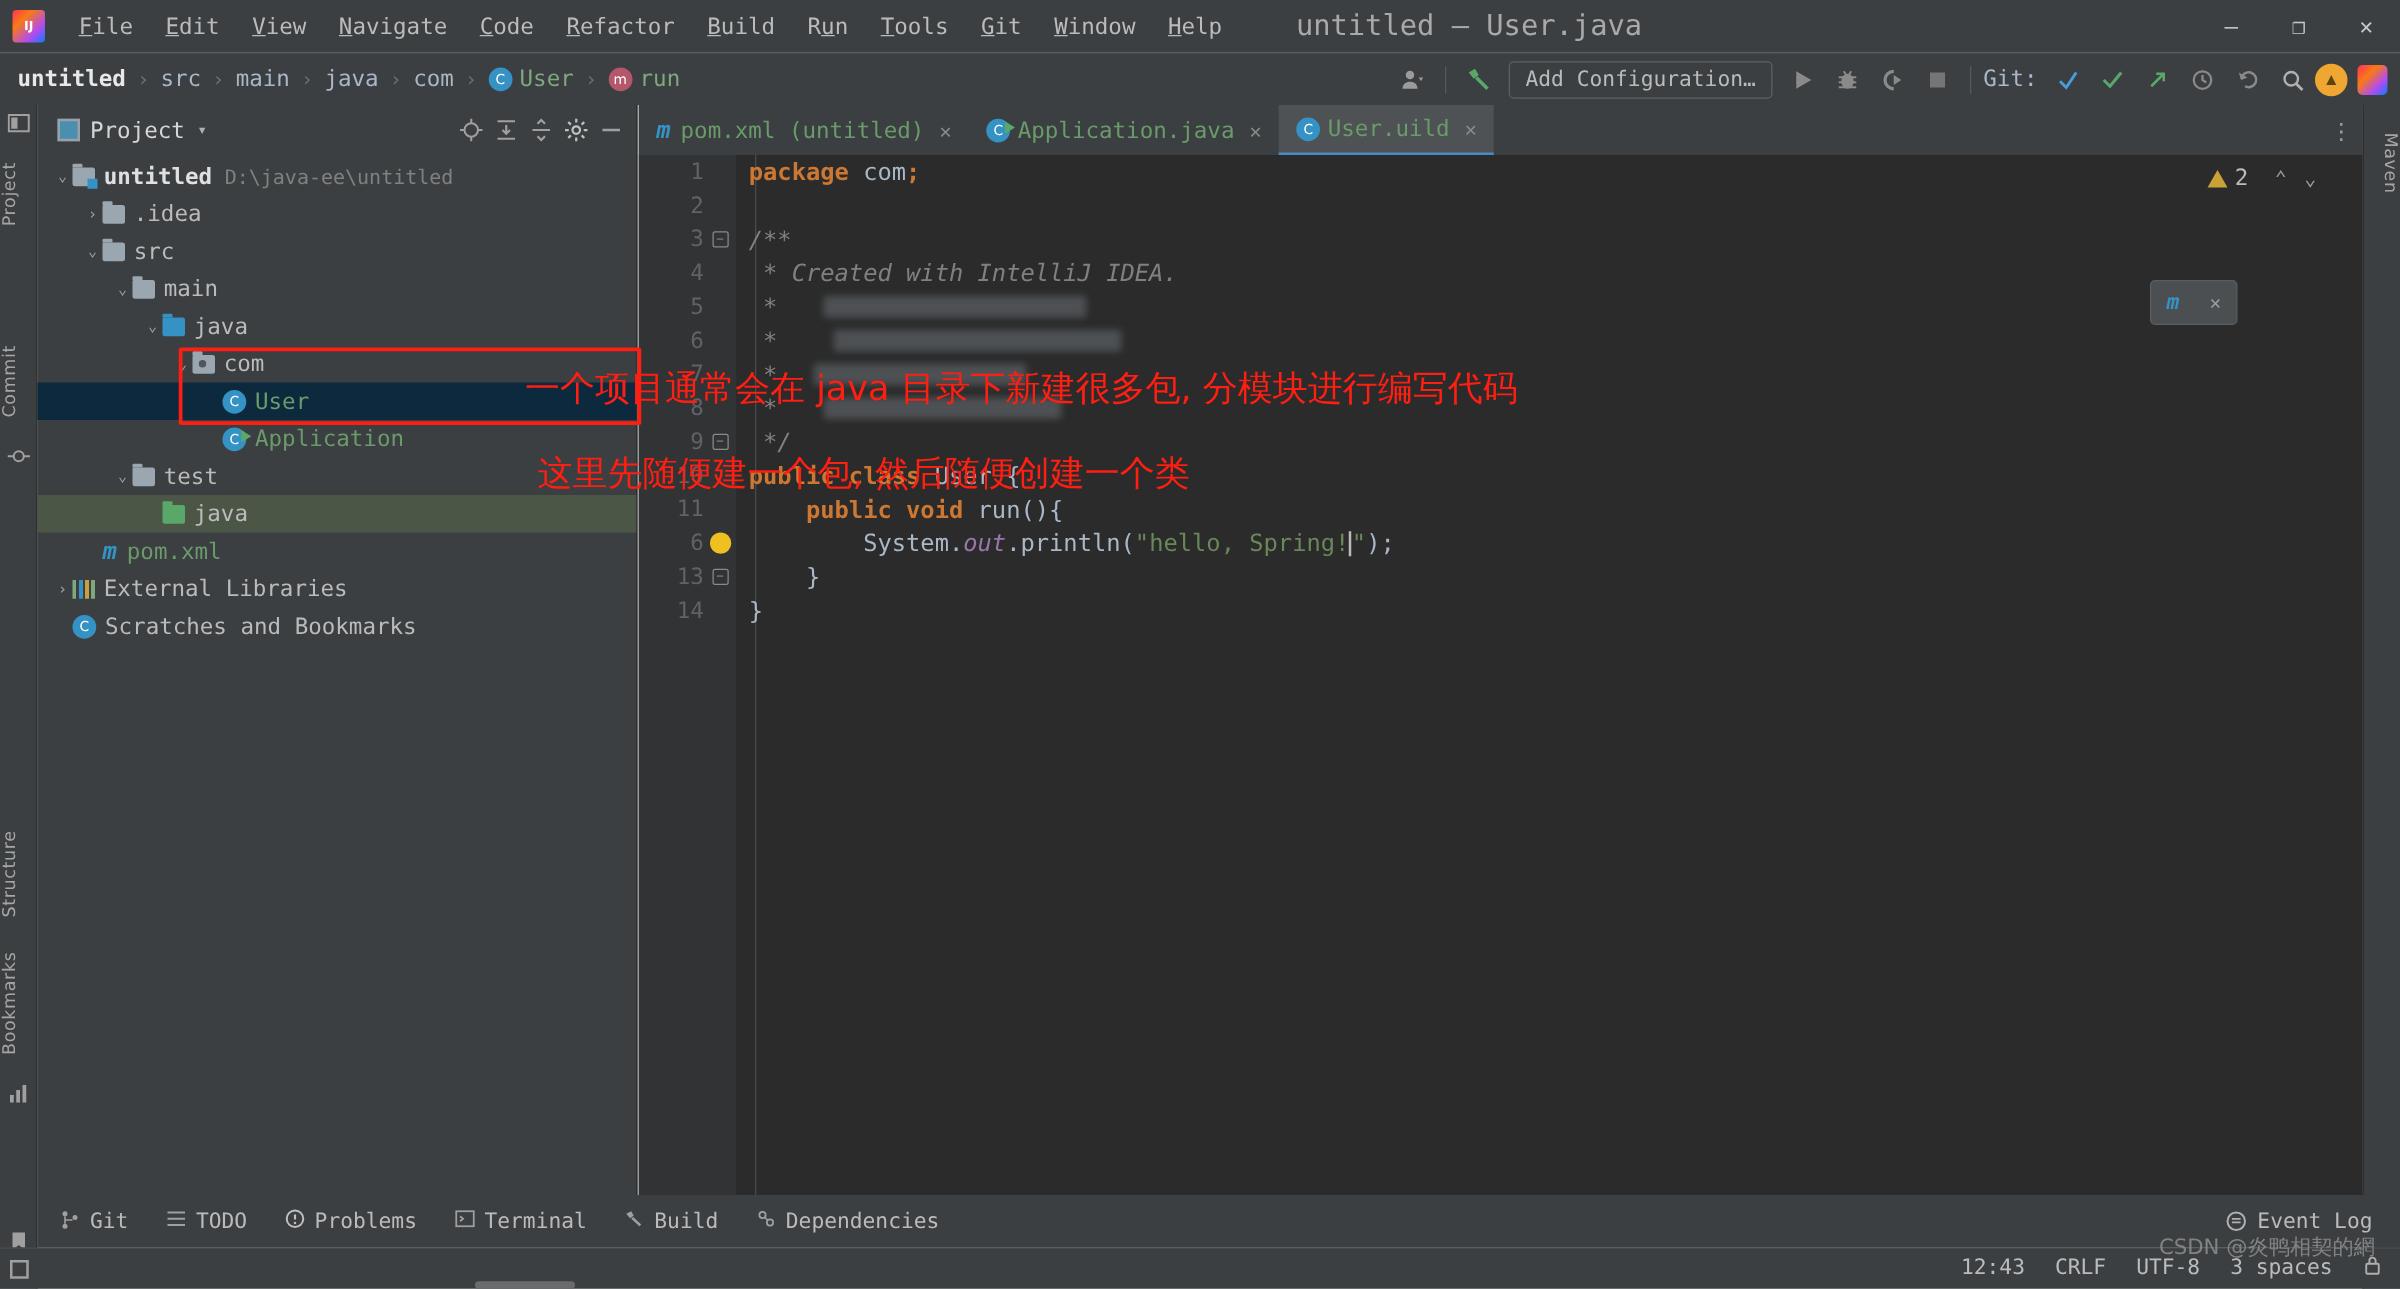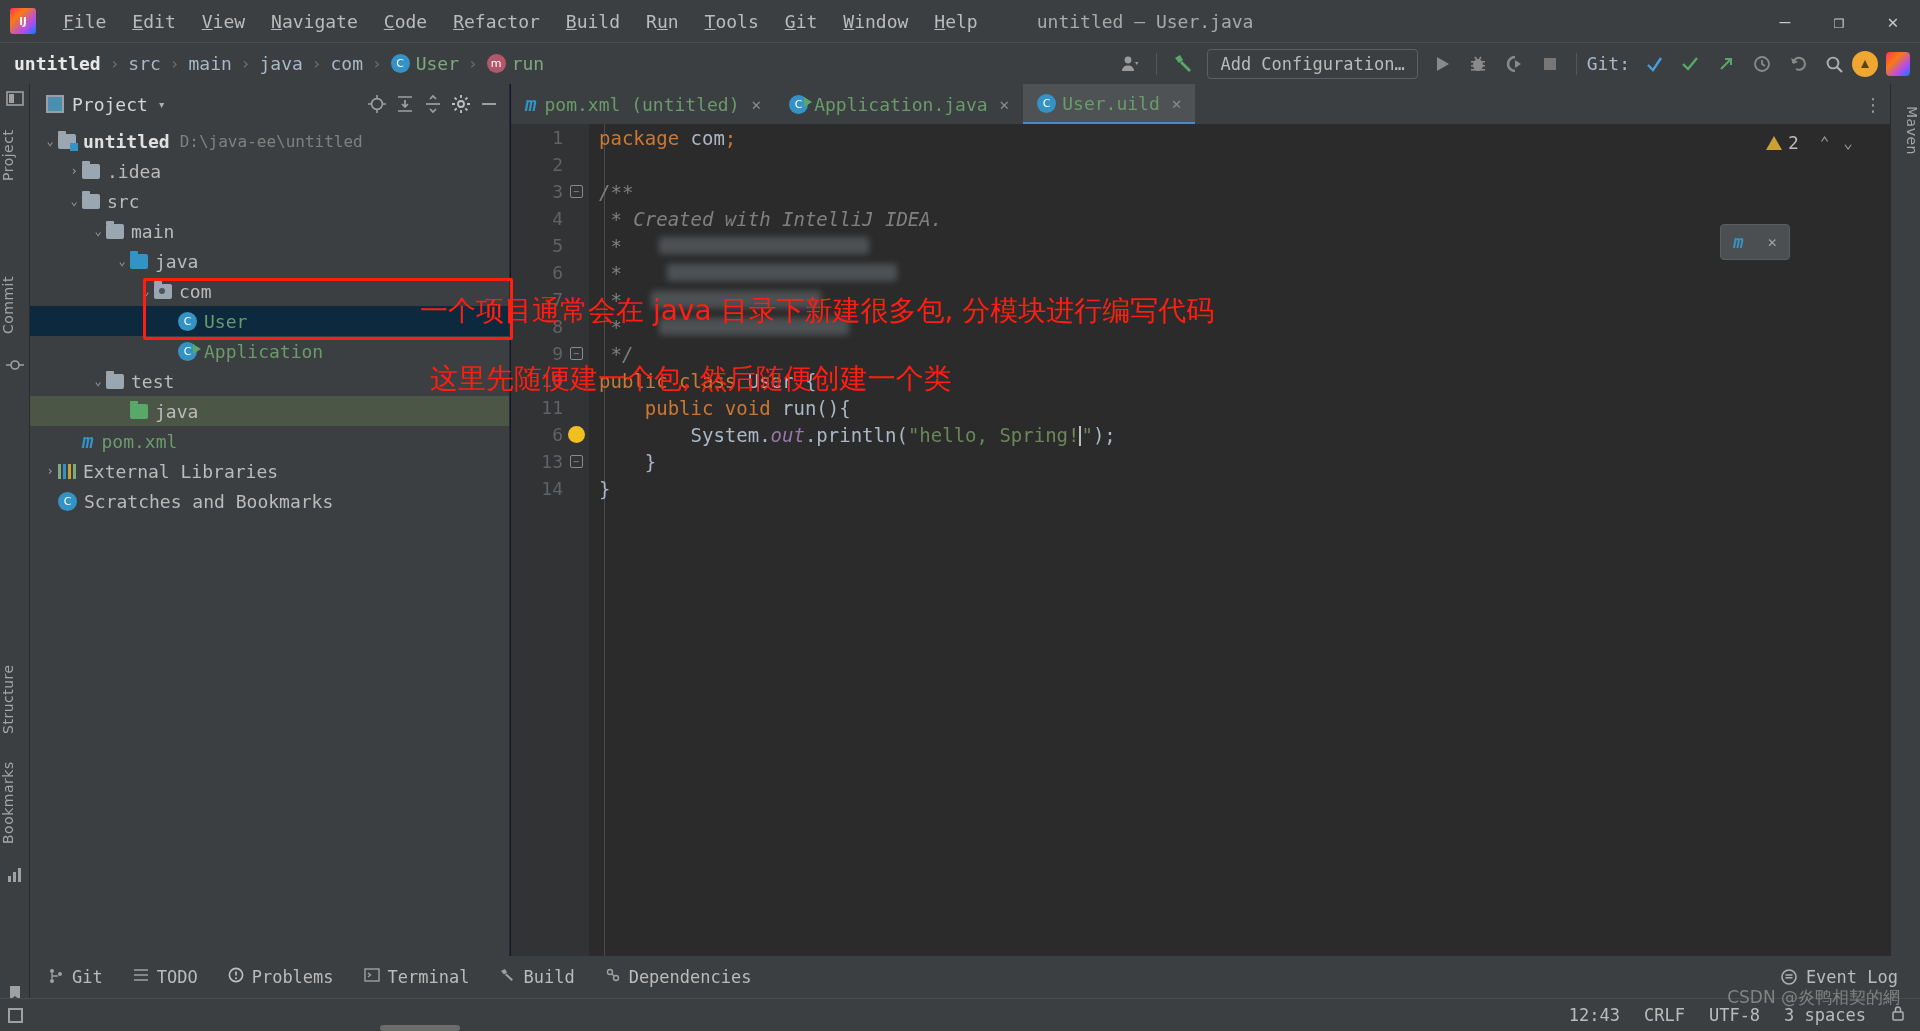--- a/index.html
+++ b/index.html
@@ -2,21 +2,21 @@
 <html><head>
 <meta charset="utf-8">
 <style>
   * { box-sizing: border-box; margin:0; padding:0; }
   html,body{
     width:1920px; height:1031px; overflow:hidden;
     background:#3c3f41;
     font-family:"DejaVu Sans Mono", monospace;
     -webkit-font-smoothing:antialiased;
   }
-  #app{ position:relative; width:1920px; height:1031px; background:#0f172a; }
+  #app{ position:relative; width:1920px; height:1031px; background:#ffffff; }
 
   
   .menubar{
     position:absolute; left:0; top:0; width:1920px; height:42px;
     background:#3c3f41; display:flex; align-items:center;
   }
   .ij-logo{
     width:26px;height:26px;margin-left:10px;margin-right:14px;border-radius:3px;
     background:linear-gradient(135deg,#fe315d 0%,#f97a12 30%,#b24bf3 70%,#087cfa 100%);
     position:relative;flex:none;
@@ -25,21 +25,21 @@
     content:"IJ"; position:absolute; inset:0; color:#fff; font-size:10px;
     display:flex;align-items:center;justify-content:center;
     font-family:"DejaVu Sans",sans-serif; font-weight:bold;
   }
   .menu-item{
     color:#bbbbbb; font-size:18px; padding:4px 13px;
     font-family:"DejaVu Sans Mono", monospace; cursor:default; white-space:nowrap;
   }
   .menu-item .mn{ text-decoration:underline; }
   .win-title{
-    color:#a9a9a9; font-size:18px; margin-left:46px; white-space:nowrap;
+    color:#a9a9a9; font-size:23px; margin-left:46px; white-space:nowrap;
     font-family:"DejaVu Sans Mono", monospace;
   }
   .win-ctrls{ position:absolute; right:0; top:0; height:42px; display:flex; align-items:center; }
   .win-btn{ width:54px;height:42px;display:flex;align-items:center;justify-content:center;color:#c8c8c8;font-size:18px; }
 
   
   .navbar{
     position:absolute; left:0; top:42px; width:1920px; height:42px;
     background:#3c3f41; border-top:1px solid #4a4d4f;
     display:flex; align-items:center;
@@ -158,21 +158,21 @@
   .crow{ height:27px; display:flex; align-items:center; position:relative; }
   .lnum{ width:52px;text-align:right;color:#606366;font-size:18px;font-family:"DejaVu Sans Mono",monospace;flex:none; }
   .gmark{ width:26px;display:flex;align-items:center;justify-content:center;flex:none; }
   .fold-ic{ width:13px;height:13px;border:1px solid #8a8a8a;color:#8a8a8a;font-size:10px;
      display:flex;align-items:center;justify-content:center;border-radius:2px;background:#313335; }
   .bulb{ width:17px;height:17px;border-radius:50%;background:#f0c020;display:block; }
   .ctext{
     margin-left:10px; font-size:19px; font-family:"DejaVu Sans Mono",monospace;
     color:#a9b7c6; white-space:pre;
   }
-  .kw{ color:#cc7832; font-weight:normal; }
+  .kw{ color:#cc7832; font-weight:bold; }
   .str{ color:#6a8759; }
   .cm{ color:#808080; font-style:italic; }
   .typ{ color:#a9b7c6; }
   .fld{ color:#9876aa; font-style:italic; }
   .caret-bar{ display:inline-block;width:2px;height:20px;background:#bbbbbb;vertical-align:-4px; }
   .vline{ position:absolute; left:93px; top:0; bottom:0; width:1px; background:#4b4b4b; }
   .cur-line{ position:absolute; left:78px; right:0; height:27px; background:#323232; }
 
   
   .blur{ position:absolute; background:#4e5154; filter:blur(3px); border-radius:2px; }

